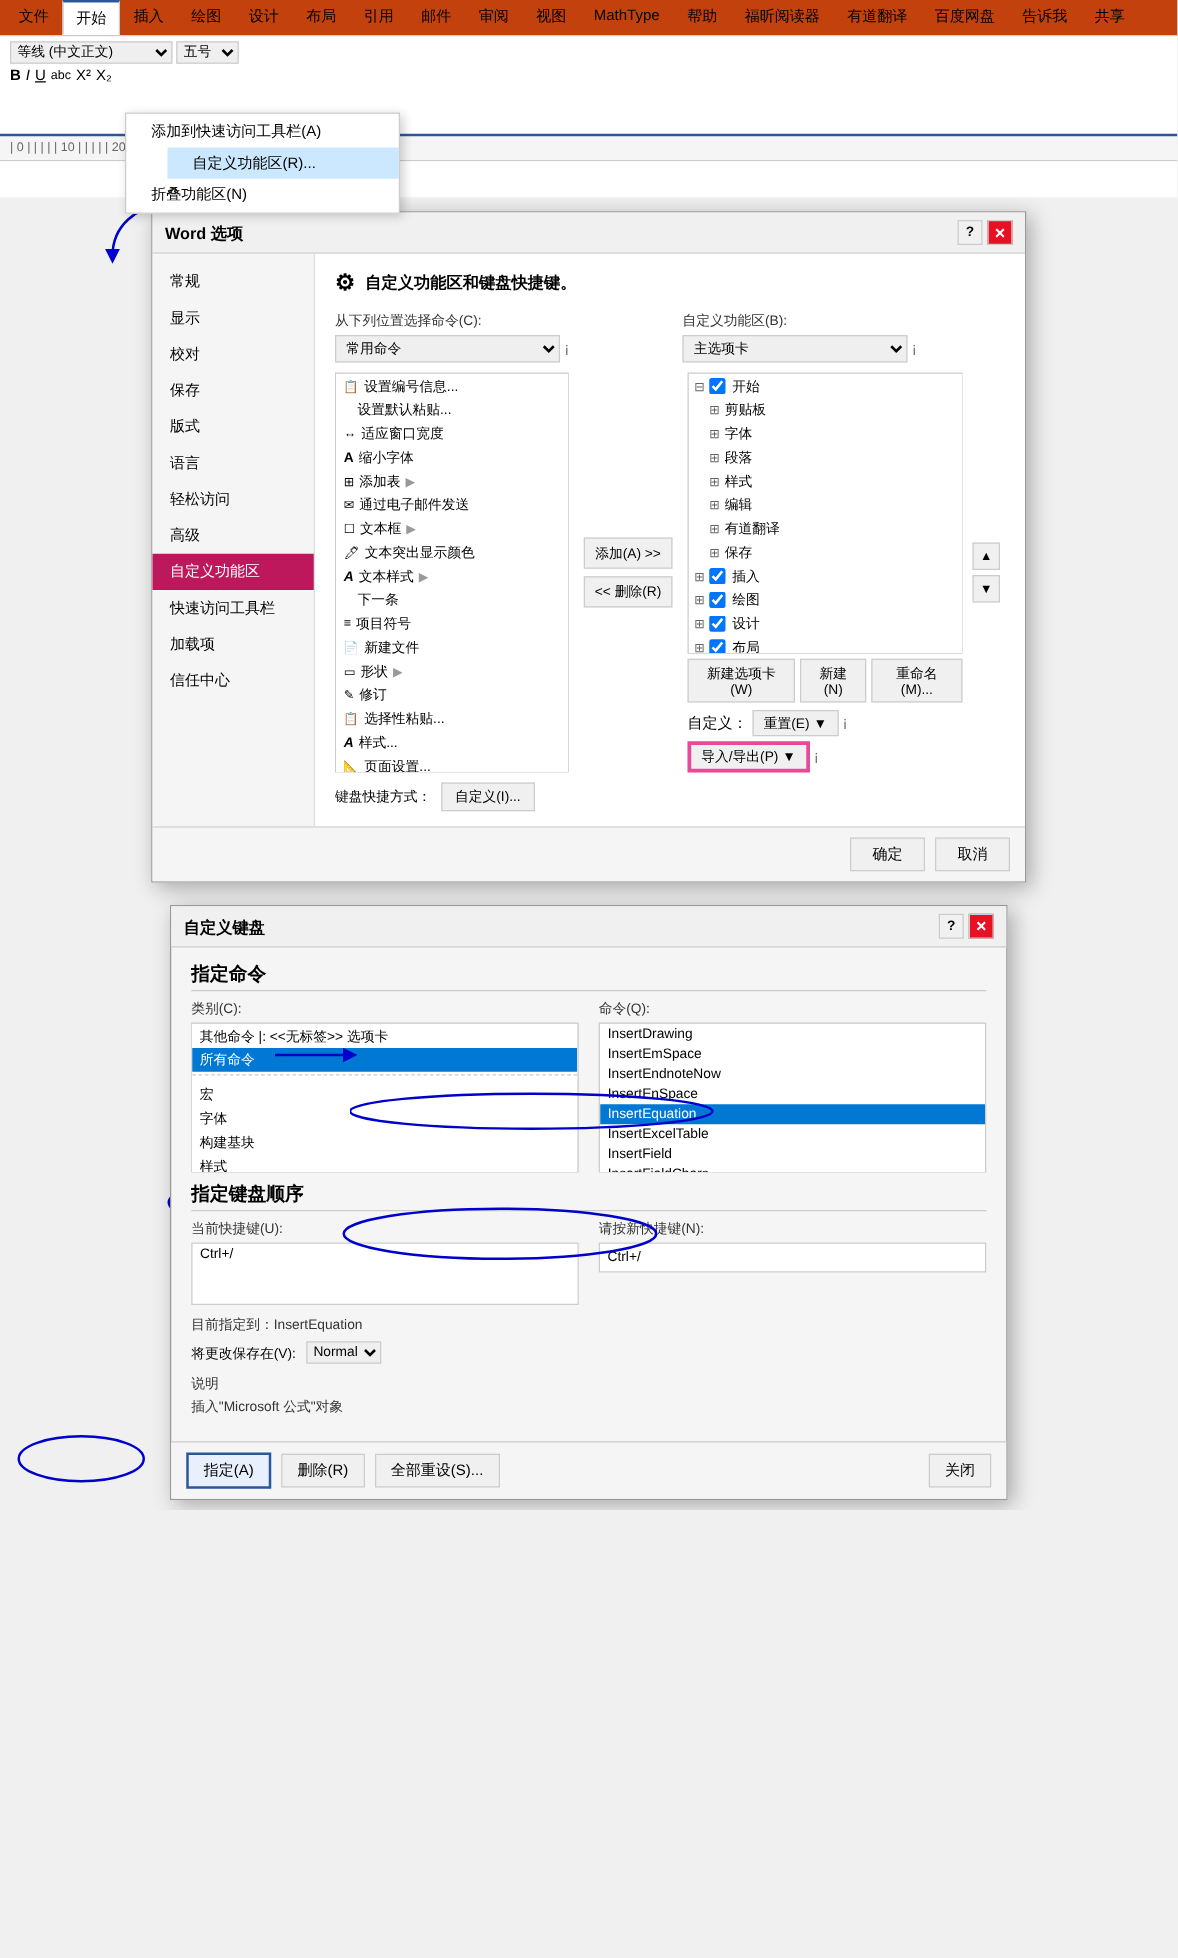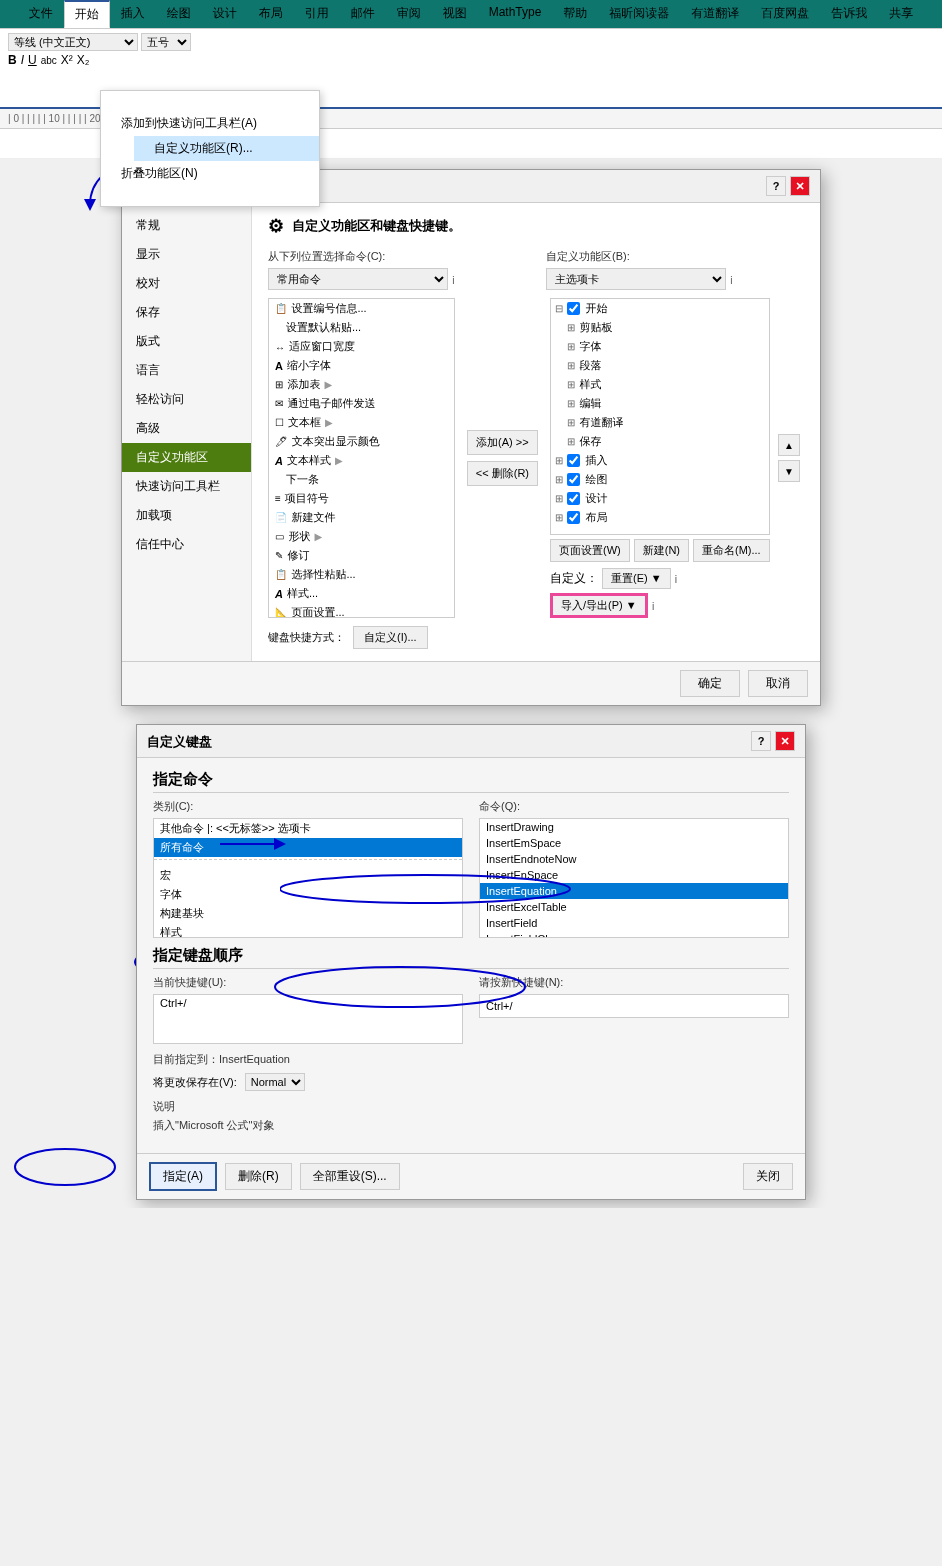--- a/index.html
+++ b/index.html
@@ -1,22 +1,21 @@
 <!DOCTYPE html>
 <html><head>
   <meta charset="utf-8">
   <style>
     * { box-sizing: border-box; margin: 0; padding: 0; }
     body { font-family: 'Microsoft YaHei', SimSun, sans-serif; font-size: 12px; background: #f0f0f0; width: 942px; }
     .ribbon-tabs {
       display: flex;
-      background: #0f766e;
+      background: #c2410c;
       border-bottom: 1px solid #ccc;
       padding: 0 4px;
-      justify-content: center;
     }
     .ribbon-tab {
       padding: 4px 10px;
       font-size: 12px;
       cursor: pointer;
       border: 1px solid transparent;
     }
     .ribbon-tab.active {
       background: #fff;
       border-top: 2px solid #2b579a;
@@ -60,21 +59,21 @@
     
     .context-menu {
       position: absolute;
       top: 90px;
       left: 100px;
       background: #fff;
       border: 1px solid #ccc;
       box-shadow: 2px 2px 8px rgba(0,0,0,0.2);
       z-index: 10;
       width: 220px;
-      padding: 20px 0;
+      padding: 2px 0;
     }
     .context-menu-item {
       padding: 4px 20px;
       font-size: 12px;
       cursor: pointer;
     }
     .context-menu-item:hover, .context-menu-item.highlighted {
       background: #cce8ff;
       margin-left: 33px;
     }
@@ -125,21 +124,21 @@
       background: #f5f5f5;
       border-right: 1px solid #ddd;
       padding: 8px 0;
     }
     .sidebar-item {
       padding: 6px 14px;
       font-size: 12px;
       cursor: pointer;
     }
     .sidebar-item.active {
-      background: #4d7c0f;
+      background: #be185d;
       color: #fff;
     }
     .dialog-main {
       flex: 1;
       padding: 12px 16px;
       background: #fff;
     }
     .dialog-main-title {
       font-size: 13px;
       font-weight: bold;
@@ -678,21 +677,21 @@
                   </div>
                   <div class="tree-item">
                     <span class="tree-plus">⊞</span>
                     <input type="checkbox" checked="" class="tree-checkbox" style="">
                     <span>布局</span>
                   </div>
 
                 </div>
 
                 <div style="display:flex;gap:4px;margin-top:4px;">
-                  <button class="new-tab-btn">页面设置(W)</button>
+                  <button class="new-tab-btn">新建选项卡(W)</button>
                   <button class="new-group-btn">新建(N)</button>
                   <button class="rename-btn">重命名(M)...</button>
                 </div>
                 <div class="reset-row">
                   <span>自定义：</span>
                   <button style="padding:2px 8px;font-size:11px;border:1px solid #ccc;background:#f0f0f0;cursor:pointer;">重置(E) ▼</button>
                   <span style="color:#666;font-size:11px;">ℹ</span>
                 </div>
                 <div class="import-export-row">
                   <button style="padding:2px 8px;font-size:11px;border:3px solid #ec4899;background:#f0f0f0;cursor:pointer;">导入/导出(P) ▼</button>

